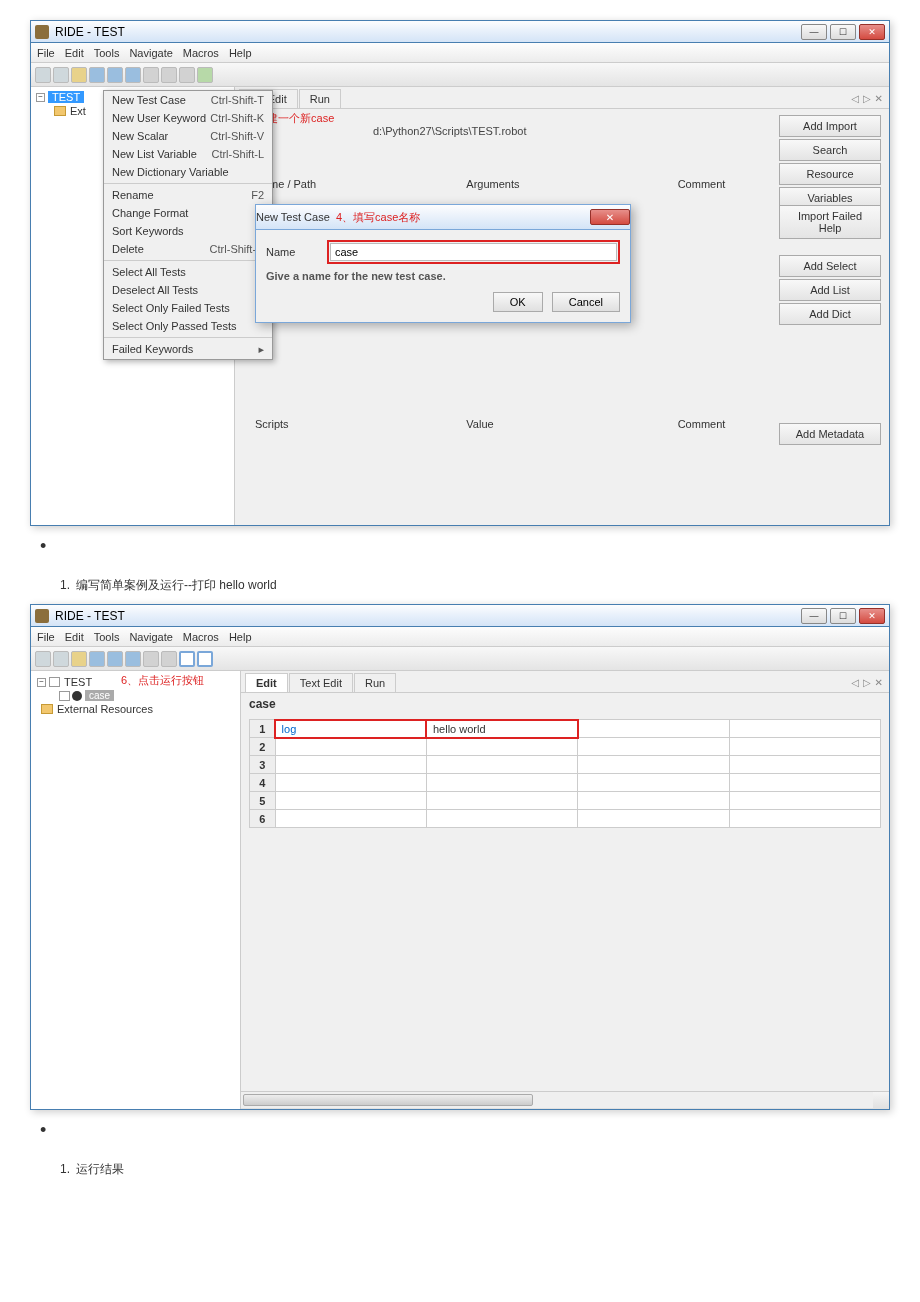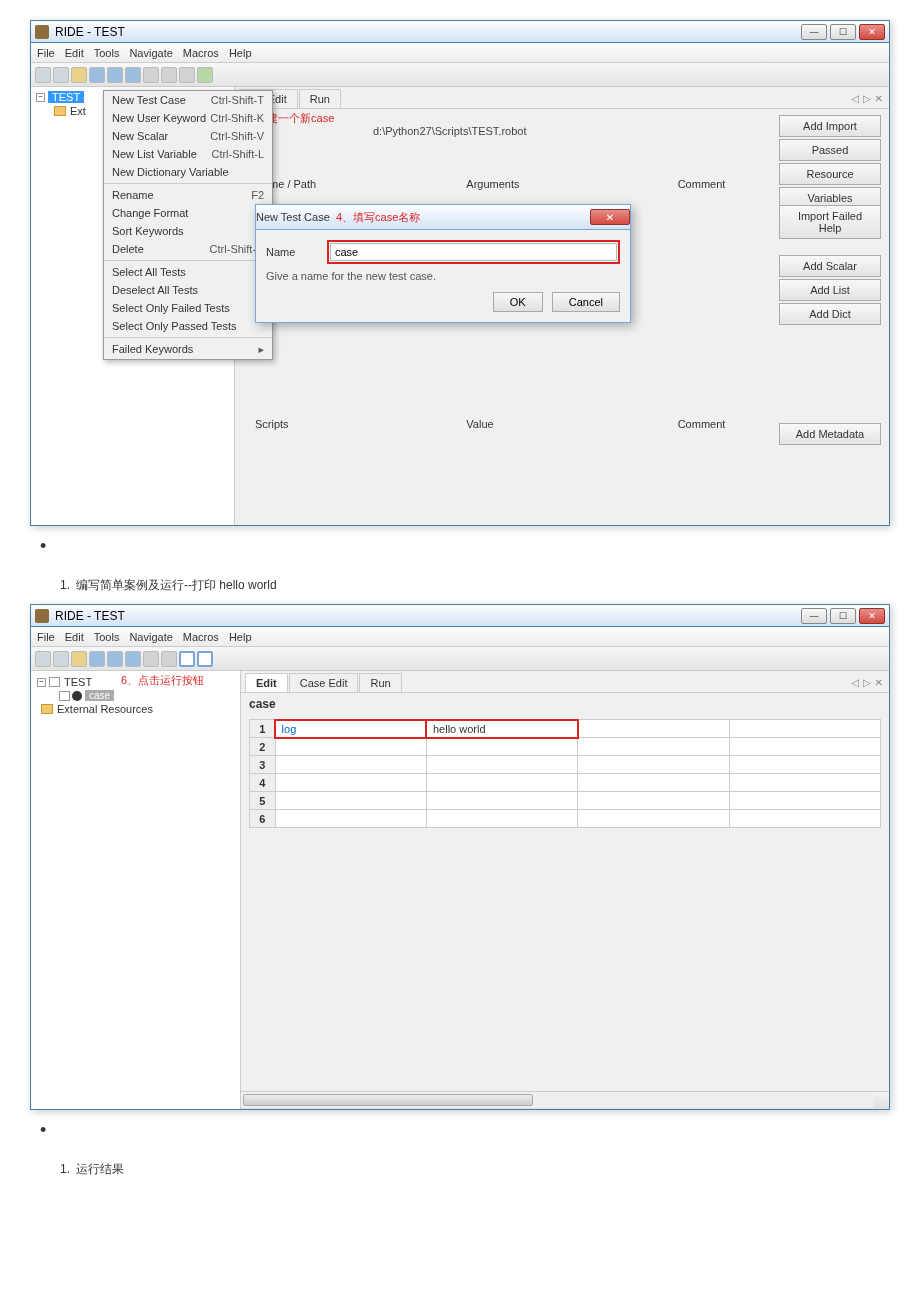--- a/index.html
+++ b/index.html
@@ -70,21 +70,21 @@
     
     .dialog { position: absolute; left: 20px; top: 95px; width: 376px; background: #f0f0f0; border: 1px solid #7aa7d9; box-shadow: 3px 3px 10px rgba(0,0,0,0.3); z-index: 20; }
     .dialog-title { background: linear-gradient(180deg,#fdfdfe,#d4e4f7); padding: 4px 0; font-size: 11px; display: flex; align-items: center; border-bottom: 1px solid #7aa7d9; }
     .dialog-title-text { flex: 1; }
     .dialog-close { width: 40px; height: 16px; background: linear-gradient(180deg,#e78f8a,#d44b41); color: #fff; border: 1px solid #963029; border-radius: 2px; display: flex; align-items: center; justify-content: center; cursor: pointer; font-size: 10px; }
     .dialog-body { padding: 10px; font-size: 11px; }
     .dialog-row { display: flex; align-items: center; margin-bottom: 6px; gap: 11px; }
     .dialog-row label { width: 50px; }
     .dialog-row .red-box { flex: 1; border: 2px solid #d22; padding: 1px; }
     .dialog-row input { width: 100%; border: 1px solid #bbb; padding: 2px 4px; font-size: 11px; }
-    .dialog-hint { color: #555; margin-bottom: 10px; }
+    .dialog-hint { color: #555; margin-bottom: 10px; font-weight: bold; }
     .dialog-btns { text-align: right; }
     .dialog-btn { border: 1px solid #aaa; background: linear-gradient(180deg,#f8f8f8,#e0e0e0); padding: 3px 16px; margin-left: 6px; cursor: pointer; font-size: 11px; }
     
     .meta-row { display: flex; padding: 2px; margin-top: 50px; font-size: 11px; }
     .meta-col { flex: 1; padding: 2px 10px; color: #333; }
     
     
     .main2 { display: flex; height: 438px; background: #f0f0f0; }
     .tree2 { width: 210px; background: #fff; border-right: 1px solid #ccc; padding: 4px; font-size: 11px; position: relative; }
     .tree2-node { padding: 1px 2px; display: flex; align-items: center; }
@@ -226,28 +226,28 @@
           <span class="expand-btn">&gt;&gt;</span>
           
           <div class="section-header">
             <div class="sh-col">Name / Path</div>
             <div class="sh-col">Arguments</div>
             <div class="sh-col">Comment</div>
           </div>
           
           <div class="right-btns">
             <div class="right-btn">Add Import</div>
-            <div class="right-btn">Passed</div>
+            <div class="right-btn">Search</div>
             <div class="right-btn">Resource</div>
             <div class="right-btn">Variables</div>
           </div>
           <div class="right-btns lower">
             <div class="right-btn">Import Failed Help</div>
             <div style="height:12px;"></div>
-            <div class="right-btn">Add Scalar</div>
+            <div class="right-btn">Add Select</div>
             <div class="right-btn">Add List</div>
             <div class="right-btn">Add Dict</div>
           </div>
           <div class="right-btns meta">
             <div class="right-btn">Add Metadata</div>
           </div>
           
           
           <div class="dialog">
             <div class="dialog-title">
@@ -328,21 +328,21 @@
           <span class="tree2-case">case</span>
         </div>
         <div class="tree2-node" style="margin-left:4px;">
           <span class="tree-icon"></span>
           <span>External Resources</span>
         </div>
       </div>
       <div class="content2">
         <div class="tabs">
           <div class="tab active">Edit</div>
-          <div class="tab">Case Edit</div>
+          <div class="tab">Text Edit</div>
           <div class="tab">Run</div>
           <div class="tabs-right"><span>◁</span><span>▷</span><span>✕</span></div>
         </div>
         <div class="case-title">case</div>
         <table class="grid">
           <tbody>
               <tr>
             <td class="rownum">1</td>
             <td class="cell hl red-outline">log</td>
             <td class="cell red-outline">hello world</td>

